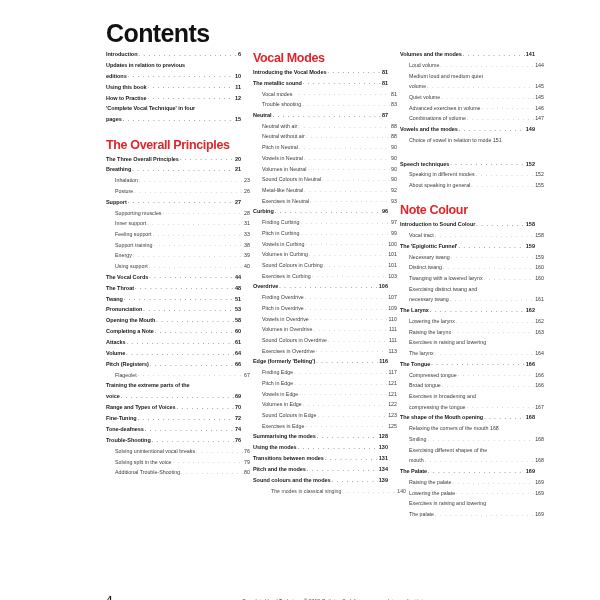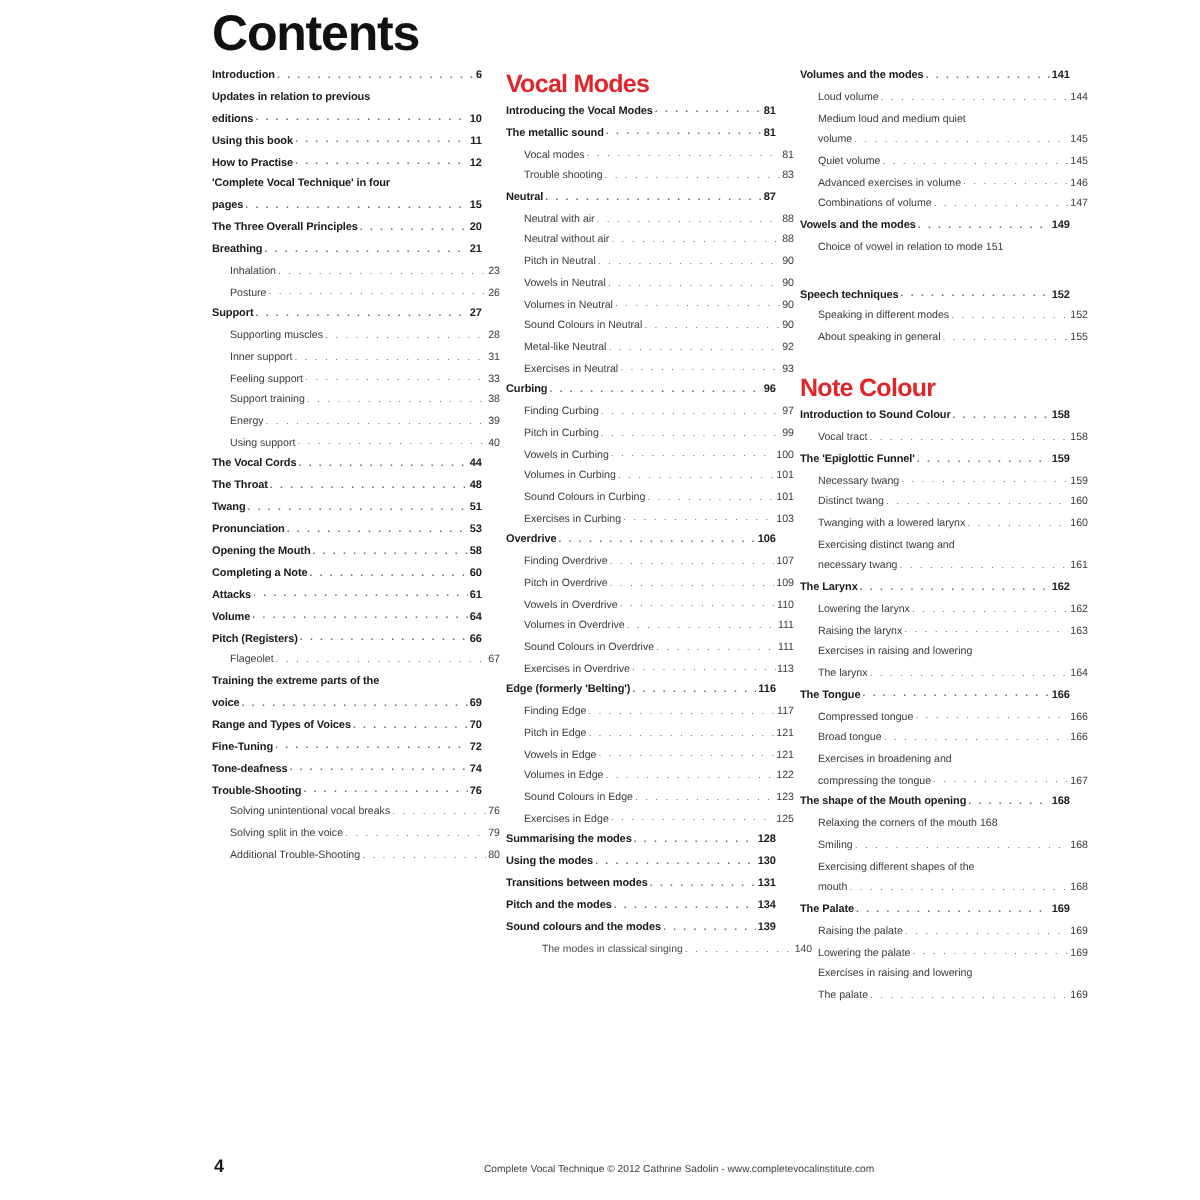--- a/index.html
+++ b/index.html
@@ -10,21 +10,21 @@
   body {
     width: 600px;
     height: 600px;
     overflow: hidden;
     font-family: "Liberation Sans", sans-serif;
     color: #1a1a1a;
     position: relative;
   }
   .page {
     position: absolute;
-    left: 0; top: 0;
+    left: 0; top: 16px;
     width: 600px;
     height: 448px;
     background: #fff;
   }
   .page-title {
     position: absolute;
     left: 106px;
     top: 4px;
     font-size: 25px;
     font-weight: bold;
@@ -157,20 +157,21 @@
           <span class="pg">12</span>
         </div>
         <div class="entry lvl1 wrap">
           <span class="lbl">'Complete Vocal Technique' in four</span>
         </div>
         <div class="entry lvl1">
           <span class="lbl">pages</span>
           <span class="leader">. . . . . . . . . . . . . . . . . . . . . . . . . . . . . . . . . . . . . . . . . . . . . . . . . . . . . . . . . . . .</span>
           <span class="pg">15</span>
         </div>
+        <div class="section-head gap-before">The Overall Principles</div>
         <div class="entry lvl1">
           <span class="lbl">The Three Overall Principles</span>
           <span class="leader">. . . . . . . . . . . . . . . . . . . . . . . . . . . . . . . . . . . . . . . . . . . . . . . . . . . . . . . . . . . .</span>
           <span class="pg">20</span>
         </div>
         <div class="entry lvl1">
           <span class="lbl">Breathing</span>
           <span class="leader">. . . . . . . . . . . . . . . . . . . . . . . . . . . . . . . . . . . . . . . . . . . . . . . . . . . . . . . . . . . .</span>
           <span class="pg">21</span>
         </div>

